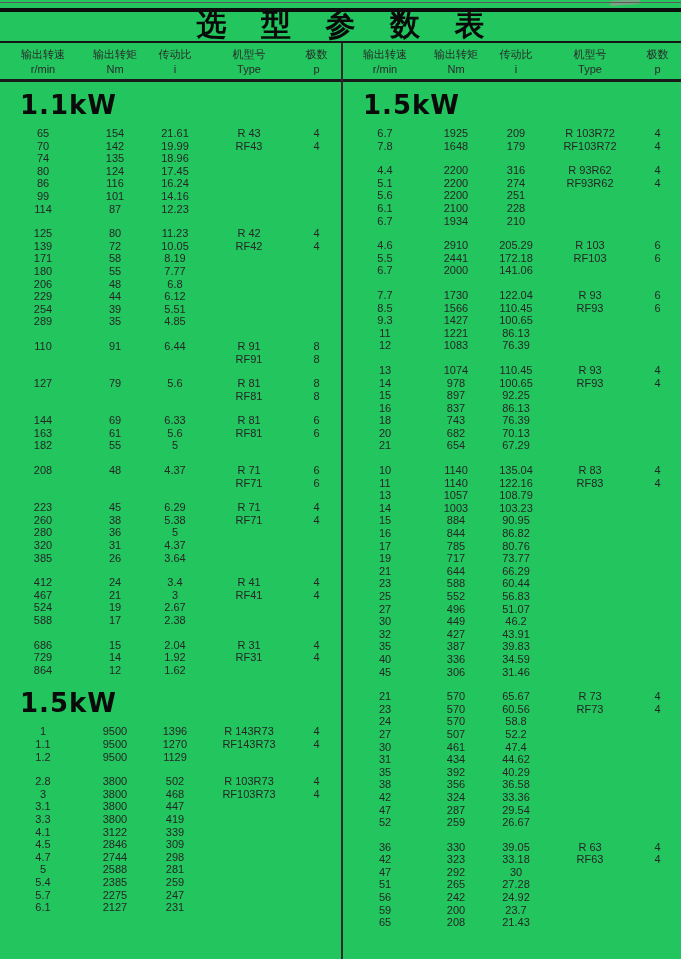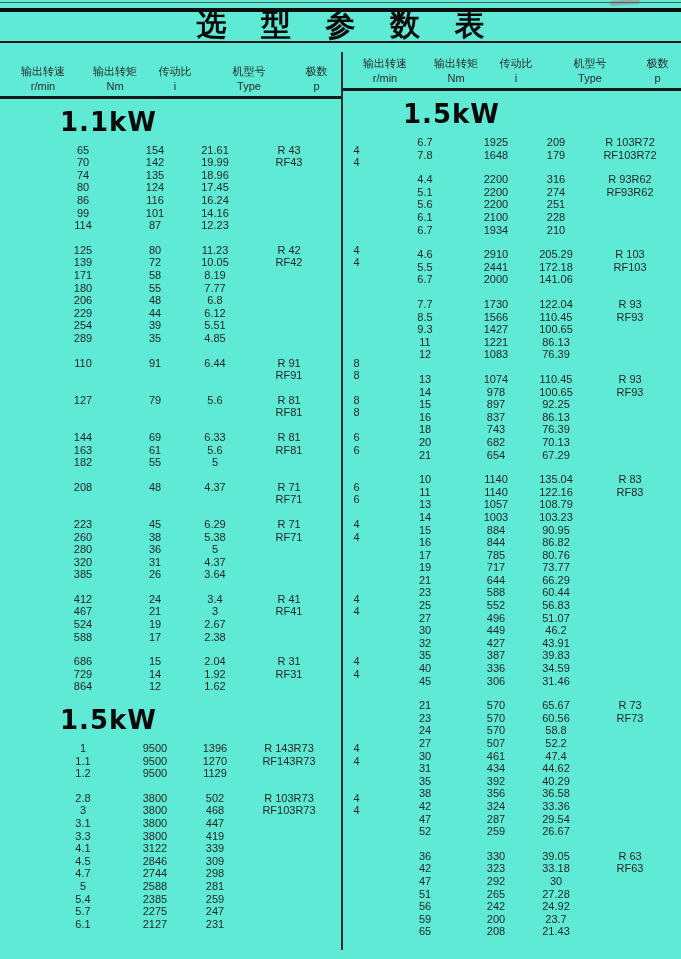--- a/index.html
+++ b/index.html
@@ -1,44 +1,44 @@
 <!DOCTYPE html>
 <html><head>
 <meta charset="utf-8">
 <style>
   html,body { margin:0; padding:0; background:#e8e8e6; }
   .page {
     position:relative; width:681px; height:959px; margin:0 auto;
-    background:#5eead4; color:#222; overflow:hidden;
+    background:#22c55e; color:#222; overflow:hidden;
     font-family:"Liberation Sans", sans-serif;
   }
   .hairline   { position:absolute; top:2px;  left:0; right:0; height:1px; background:#5a5a5a; }
   .thickline  { position:absolute; top:8px;  left:0; right:0; height:4px; background:#0d0d0d; }
   .artifact   { position:absolute; top:0; left:610px; width:30px; height:5px; background:#9a9a96;
                 border-radius:2px; transform:rotate(-4deg); opacity:.7; }
   .title {
     position:absolute; top:9px; left:0; width:100%; text-align:center;
     font-family:"DejaVu Sans", sans-serif; font-weight:bold;
     font-size:30px; line-height:32px; letter-spacing:12px; text-indent:12px; color:#090909;
   }
   .titlerule  { position:absolute; top:41px; left:0; right:0; height:2px; background:#161616; }
 
-  .columns { position:absolute; top:43px; left:0; right:0; bottom:0; display:flex;align-items:center; }
+  .columns { position:absolute; top:43px; left:0; right:0; bottom:0; display:flex; }
   .half { width:341px; position:relative; box-sizing:border-box; }
   .half.right { width:340px; border-left:2px solid #2b2b2b; }
 
   .grid5 { display:grid; grid-template-columns:86px 58px 62px 86px 49px; }
   .half.right .grid5 { grid-template-columns:84px 58px 62px 86px 49px; }
 
   .thead { padding-top:4px; }
   .th { text-align:center; font-size:11px; line-height:15px; color:#2a2a2a; }
   .th .unit { display:block; }
   .headrule { height:3px; background:#1a1a1a; margin-top:2px; }
 
-  .tbody { padding-top:6px;padding-left:40px; }
+  .tbody { padding-top:6px; }
   .kw-heading {
     font-family:"DejaVu Sans", sans-serif; font-weight:bold; font-size:26px; line-height:30px;
     color:#0a0a0a; padding-left:20px; margin:2px 0 7px 0; letter-spacing:1px;
   }
   .kw-heading + .block { margin-top:2px; }
   .block { margin-bottom:12px; }
   .row  { line-height:12.6px; font-size:11px; color:#262626; }
   .cell { text-align:center; white-space:pre; }
 </style>
 </head>

